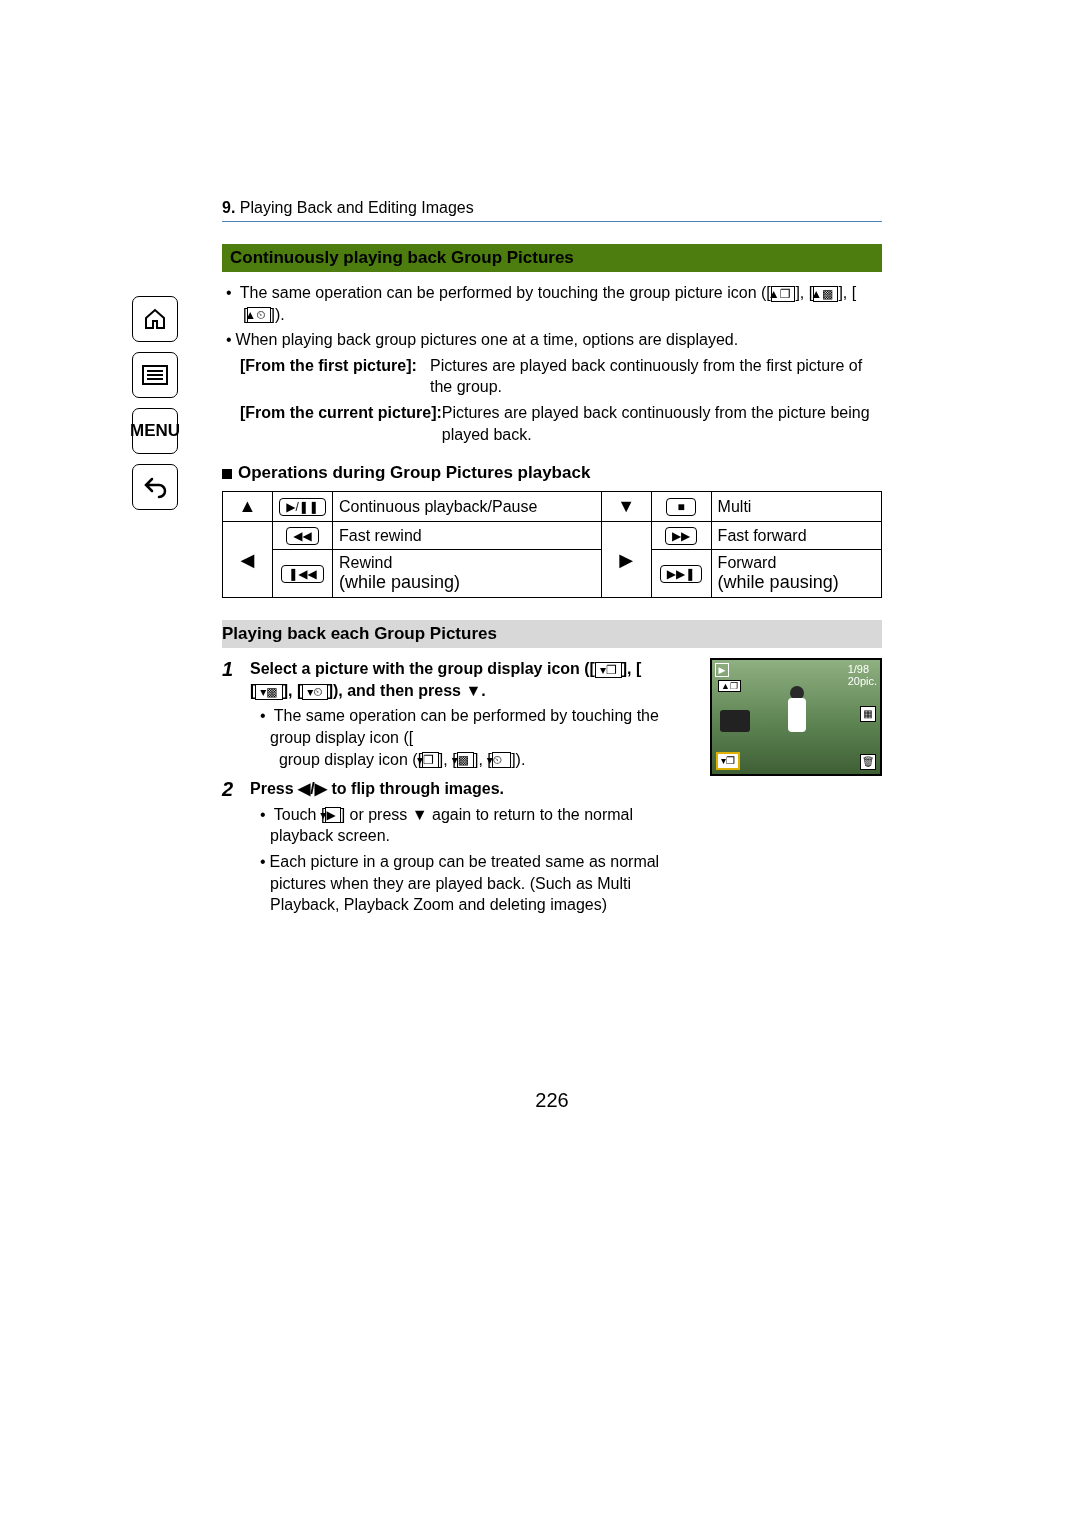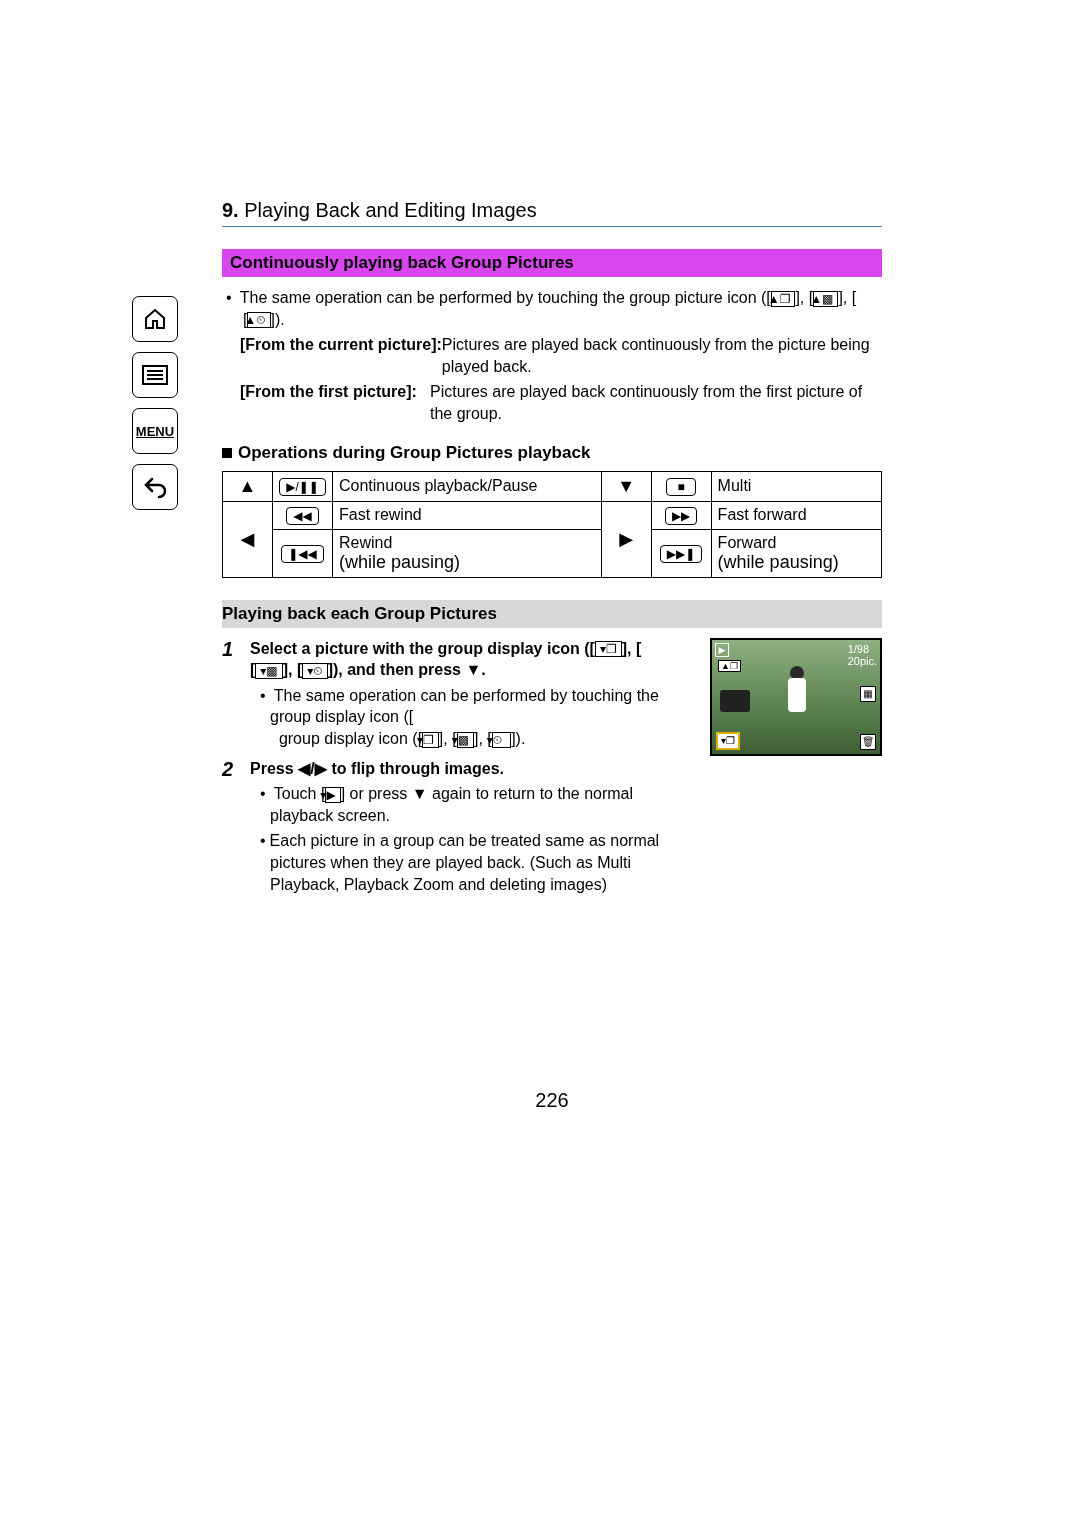--- a/index.html
+++ b/index.html
@@ -12,31 +12,31 @@
     font-size: 18px;
     color: #000;
   }
   .page {
     position: absolute;
     left: 222px;
     top: 199px;
     width: 660px;
   }
   .header-line {
-    font-size: 20px;
+    font-size: 16px;
   }
   .header-line b { font-weight: bold; }
   .hr {
     border: none;
     border-top: 1.5px solid #4a7fbf;
     margin-top: 4px;
     margin-bottom: 22px;
   }
   .gray-bar {
-    background: #d946ef;
+    background: #4d7c0f;
     padding: 4px 8px;
     font-weight: bold;
     font-size: 17px;
     margin-bottom: 10px;
   }
   .instr {
     font-weight: bold;
     font-size: 18px;
     line-height: 1.4;
     margin-bottom: 8px;
@@ -175,21 +175,21 @@
   }
   .sb-btn {
     width:46px; height:46px;
     border:1.5px solid #000;
     border-radius:7px;
     margin-bottom:10px;
     display:flex; align-items:center; justify-content:center;
     font-size:22px;
     background:#fff;
   }
-  .sb-btn.menu { font-size:13px; font-weight:bold; text-decoration:underline; }
+  .sb-btn.menu { font-size:17px; font-weight:bold; }
   .col-wrap { display:flex; gap:14px; align-items:flex-start;}
   .col-text { flex:1; }
 </style>
 </head>
 <body>
 
 <div class="sidebar">
   <div class="sb-btn">
     <svg width="24" height="24" viewBox="0 0 24 24">
         <path d="M3 11 L12 3 L21 11 L21 21 L14 21 L14 14 L10 14 L10 21 L3 21 Z" fill="none" stroke="#000" stroke-width="2"></path>
@@ -219,29 +219,30 @@
   </div>
   <hr class="hr">
 
   <div class="gray-bar">Continuously playing back Group Pictures</div>
 
 
   <div class="bullet">
     <span>The same operation can be performed by touching the group picture icon ([</span><span class="icon-box">▲❐</span><span>], [</span><span class="icon-box">▲▩</span><span>], [</span><br>&nbsp;&nbsp;[<span class="icon-box">▲⏲</span><span>]).</span>
   </div>
 
+  <div class="bullet">When playing back group pictures one at a time, options are displayed.</div>
 
   <div class="defs">
+    <div class="def-row">
+      <div class="def-label">[From the first picture]:</div>
+      <div class="def-text">Pictures are played back continuously from the first picture of the group.</div>
+    </div>
     <div class="def-row">
       <div class="def-label">[From the current picture]:</div>
       <div class="def-text">Pictures are played back continuously from the picture being played back.</div>
-    </div>
-    <div class="def-row">
-      <div class="def-label">[From the first picture]:</div>
-      <div class="def-text">Pictures are played back continuously from the first picture of the group.</div>
     </div>
   </div>
 
   <div class="subhead"><span class="sq"></span><span>Operations during Group Pictures playback</span></div>
 
   <table class="ops">
     <tbody>
         <tr>
       <td class="arrow">▲</td>
       <td class="icon-cell"><span class="btn-icon">▶/❚❚</span></td>

